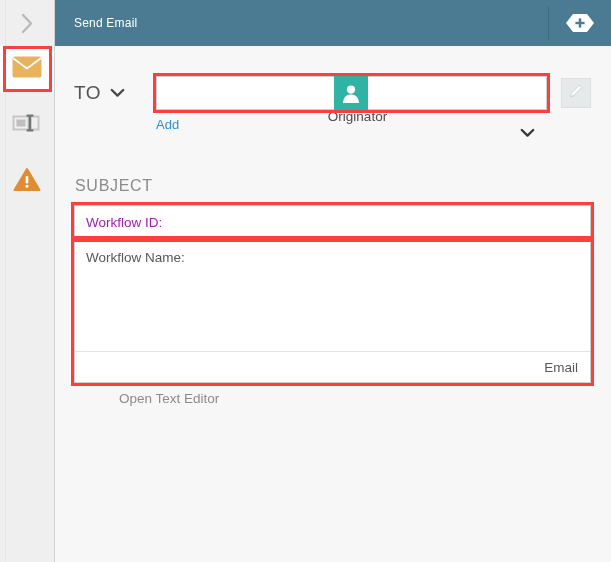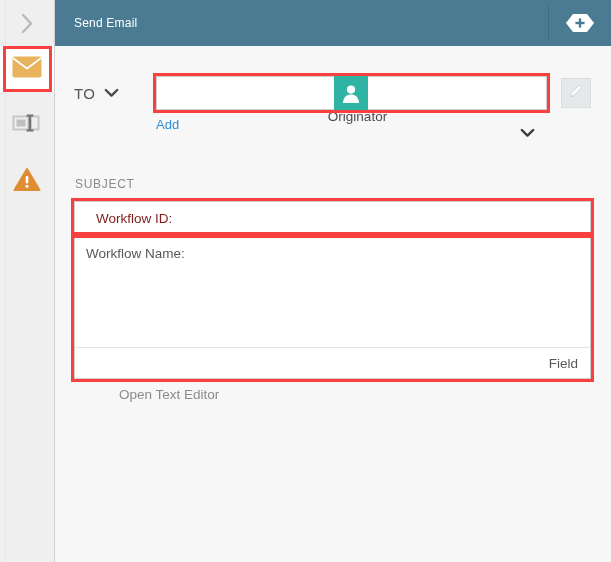--- a/index.html
+++ b/index.html
@@ -121,21 +121,21 @@
     padding-top: 30px;
   }
   .to-label-wrap {
     display: flex;
     align-items: center;
     width: 82px;
     flex: 0 0 82px;
     height: 34px;
   }
   .to-label {
-    font-size: 15px;
+    font-size: 19px;
     color: #555;
     letter-spacing: .4px;
   }
   .chev {
     margin-left: 9px;
     display: block;
   }
   .recip-col {
     flex: 1 1 auto;
     min-width: 0;
@@ -197,40 +197,40 @@
     background: #e6e9ea;
     border: 1px solid #dcdfe1;
     box-sizing: border-box;
     display: flex;
     align-items: center;
     justify-content: center;
   }
 
   
   .section-label {
-    font-size: 12px;
+    font-size: 16px;
     color: #8b8b8b;
     letter-spacing: .7px;
     margin-top: 44px;
     margin-bottom: 10px;
     padding-left: 1px;
   }
   .field-wrap {
     position: relative;
   }
   .subject-input {
     height: 34px;
     background: #ffffff;
     border: 1px solid #cfcfcf;
     box-sizing: border-box;
     display: flex;
     align-items: center;
-    padding-left: 21px;
-    font-size: 13.5px;
-    color: #7f1d1d;
+    padding-left: 11px;
+    font-size: 13.5px;
+    color: #a21caf;
   }
   .body-box {
     height: 144px;
     background: #ffffff;
     border: 1px solid #cfcfcf;
     box-sizing: border-box;
     display: flex;
     flex-direction: column;
   }
   .body-text {
@@ -392,21 +392,21 @@
       <div class="section-label">SUBJECT</div>
       <div class="field-wrap">
         <div class="subject-input">Workflow ID:</div>
         <span class="hl"></span>
       </div>
 
       <div class="field-wrap">
         <div class="body-box">
           <div class="body-text">Workflow Name:</div>
           <div class="body-footer">
-            <a class="clear-link">Field</a>
+            <a class="clear-link">Email</a>
           </div>
         </div>
         <span class="hl"></span>
       </div>
 
       <div class="bottom-bar">
         <a class="bottom-left">Open Text Editor</a>
       </div>
 
     </div>

